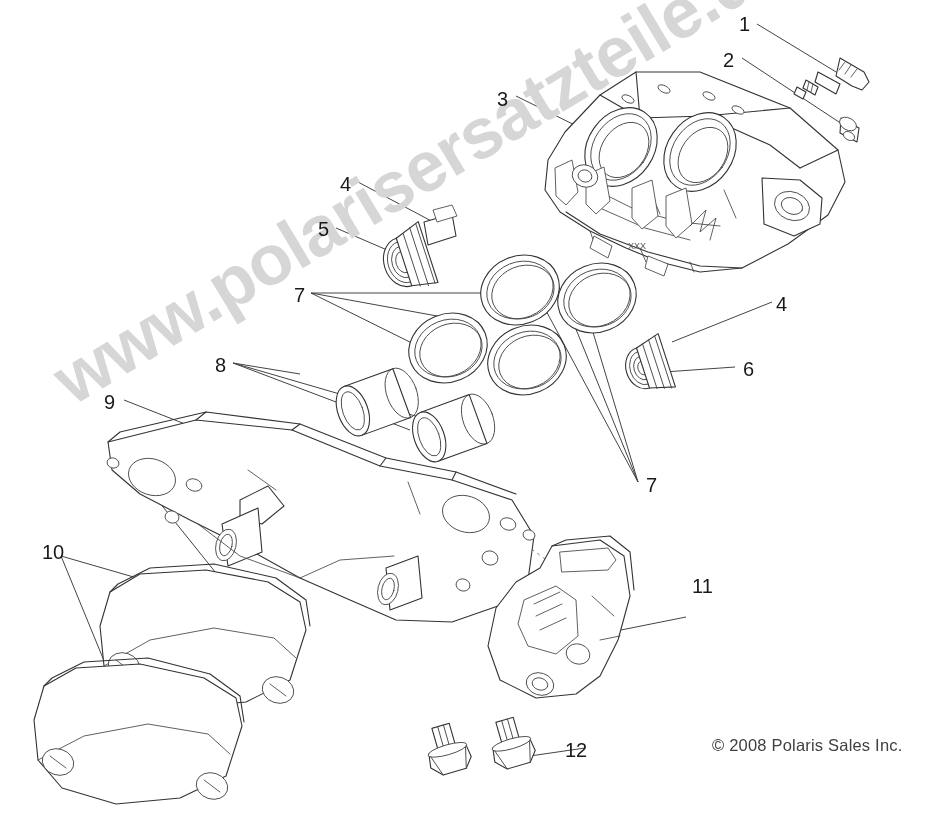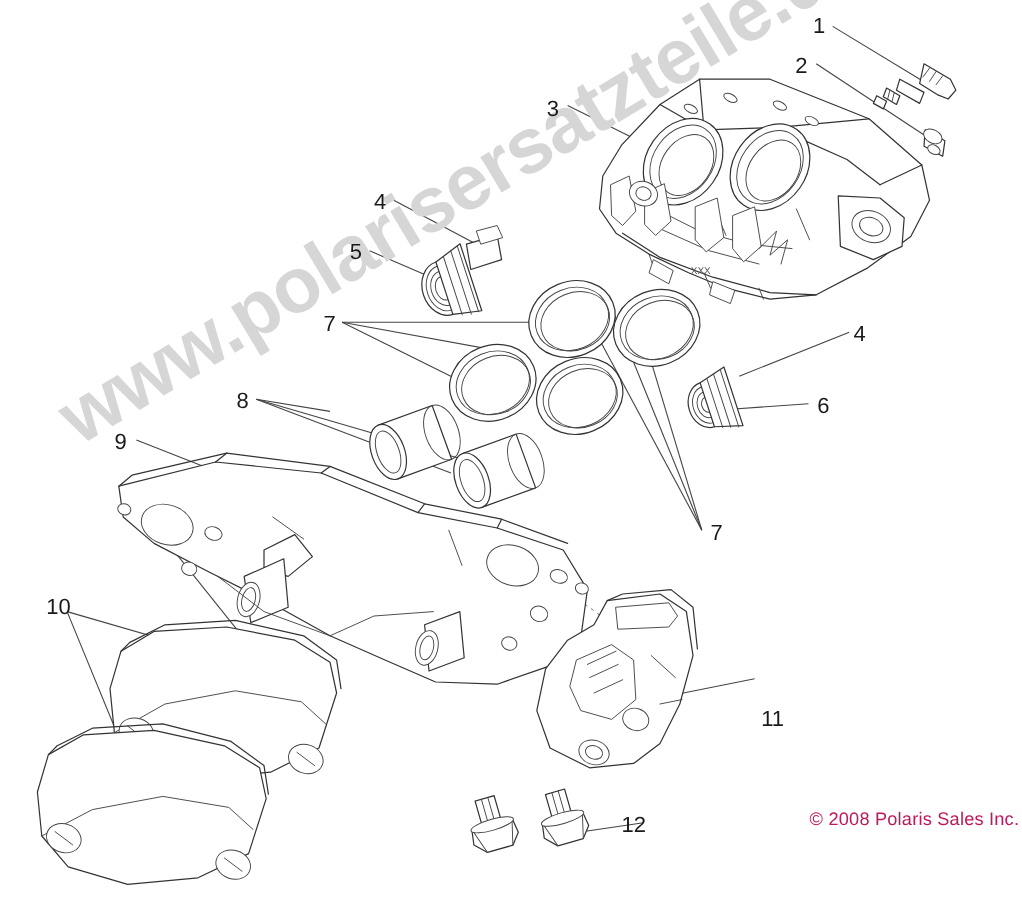--- a/index.html
+++ b/index.html
@@ -27,25 +27,25 @@
     position: absolute;
     font-family: "Liberation Sans", sans-serif;
     font-size: 20px;
     color: #1a1a1a;
     line-height: 1;
     white-space: nowrap;
     user-select: none;
   }
   #copyright-notice {
     position: absolute;
-    left: 736px;
+    left: 712px;
     top: 736px;
     font-family: "Liberation Sans", sans-serif;
     font-size: 16.5px;
-    color: #be185d;
+    color: #404040;
     white-space: nowrap;
     letter-spacing: 0.2px;
   }
   #watermark {
     position: absolute;
     left: 60px;
     top: 345px;
     width: 820px;
     transform: rotate(-31deg);
     transform-origin: 0 50%;
@@ -325,19 +325,19 @@
     <div class="callout-label" style="left:497px; top:89px;">3</div>
     <div class="callout-label" style="left:340px; top:174px;">4</div>
     <div class="callout-label" style="left:318px; top:219px;">5</div>
     <div class="callout-label" style="left:294px; top:285px;">7</div>
     <div class="callout-label" style="left:776px; top:294px;">4</div>
     <div class="callout-label" style="left:743px; top:359px;">6</div>
     <div class="callout-label" style="left:215px; top:355px;">8</div>
     <div class="callout-label" style="left:104px; top:392px;">9</div>
     <div class="callout-label" style="left:646px; top:475px;">7</div>
     <div class="callout-label" style="left:42px;  top:542px;">10</div>
-    <div class="callout-label" style="left:692px; top:644px;">11</div>
+    <div class="callout-label" style="left:692px; top:576px;">11</div>
     <div class="callout-label" style="left:565px; top:740px;">12</div>
   </div>
 
   <div id="copyright-notice">© 2008 Polaris Sales Inc.</div>
 
 </div>
 
 </body></html>

